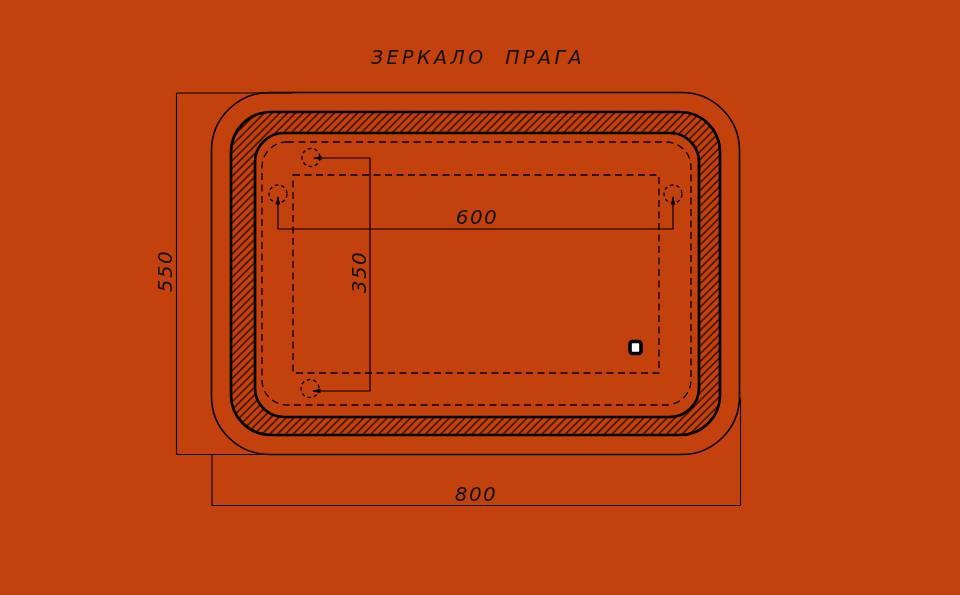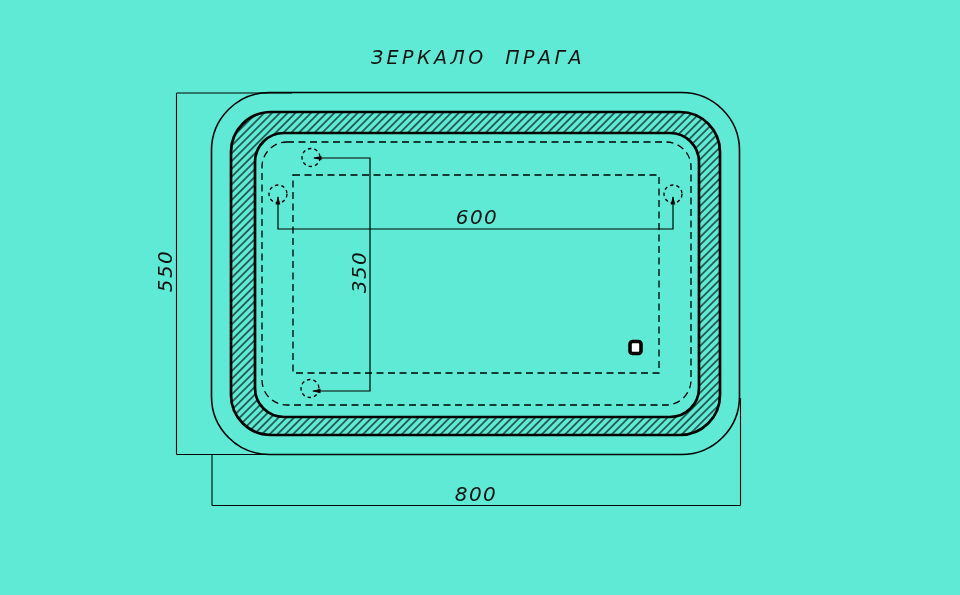--- a/index.html
+++ b/index.html
@@ -4,21 +4,21 @@
 <style>
   html, body {
     margin: 0;
     padding: 0;
     background: #ffffff;
   }
   .canvas {
     position: relative;
     width: 960px;
     height: 595px;
-    background: #5eead4;
+    background: #c2410c;
     overflow: hidden;
     font-family: "DejaVu Sans", sans-serif;
   }
   svg { display: block; }
   .drawing-title {
     font-family: "DejaVu Sans", sans-serif;
     font-style: italic;
     font-size: 19px;
     letter-spacing: 3.5px;
     word-spacing: 9px;

